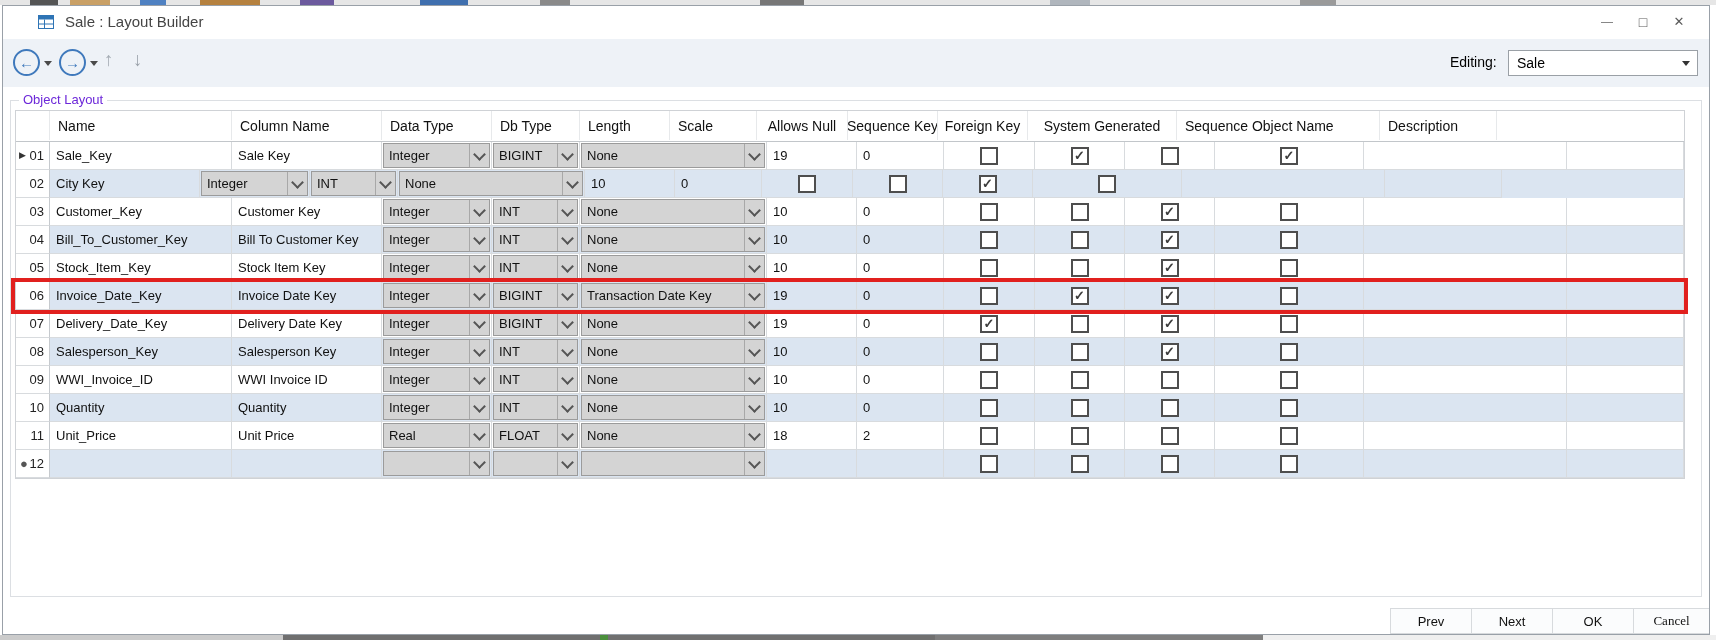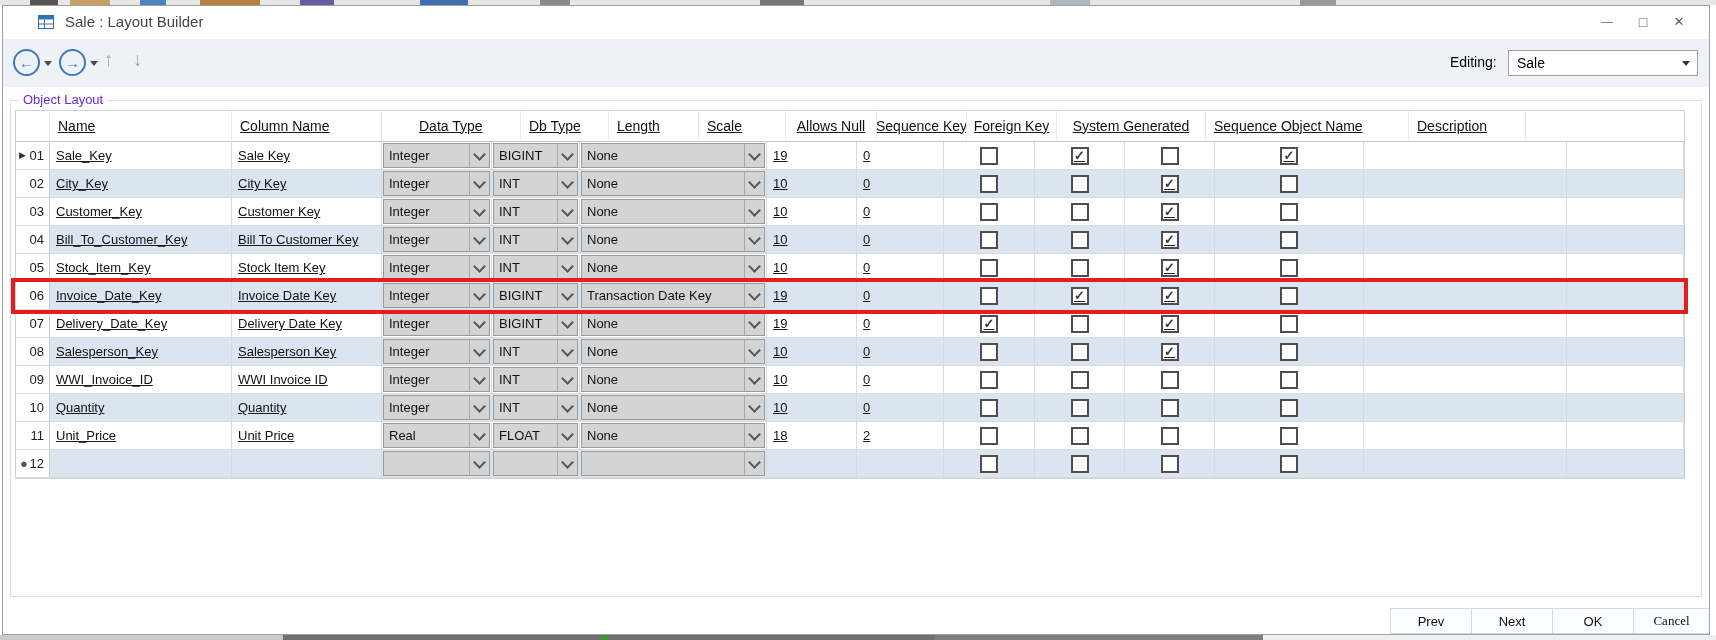--- a/index.html
+++ b/index.html
@@ -41,21 +41,21 @@
   .combo-value{position:absolute;left:8px;top:4px;font-size:14px;color:#000;}
   .combo-arrow{position:absolute;right:7px;top:10px;width:0;height:0;border-left:4px solid transparent;
                border-right:4px solid transparent;border-top:5px solid #333;}
 
   
   .groupbox{position:absolute;left:7px;top:94px;width:1692px;height:497px;
             border:1px solid #dcdfe3;box-sizing:border-box;background:#fff;}
   .group-label{position:absolute;left:8px;top:-9px;background:#fff;padding:0 4px;font-size:13px;color:#6d28d9;}
 
   
-  #grid{position:absolute;left:4px;top:9px;width:1670px;border:1px solid #cfd2d6;box-sizing:border-box;background:#fff;text-decoration:underline;}
+  #grid{position:absolute;left:4px;top:9px;width:1670px;border:1px solid #cfd2d6;box-sizing:border-box;background:#fff;}
   .hrow{display:flex;height:30px;background:#fff;border-bottom:1px solid #c2c6ca;}
   .hcell{box-sizing:border-box;height:29px;display:flex;align-items:center;padding-left:8px;
          font-size:14px;color:#111;border-right:1px solid #e7e9eb;white-space:nowrap;overflow:hidden;}
   .hcell.center{justify-content:center;padding-left:0;}
   .grow{display:flex;height:28px;background:#fff;}
   .grow.alt{background:var(--row-alt,#dbe5f1);}
   .cell{box-sizing:border-box;height:28px;border-right:1px solid #d8dbde;border-bottom:1px solid #d8dbde;
         display:flex;align-items:center;font-size:13px;color:#111;position:relative;white-space:nowrap;overflow:hidden;}
   .cell.text{padding-left:6px;}
   .cell.rowhdr{background:#fff;border-right:1px solid #c6cace;}
@@ -158,21 +158,21 @@
       <span class="group-label">Object Layout</span>
       <div id="grid">
           <div class="hrow">
             <div class="hcell" style="width: 34px;"></div>
             <div class="hcell" style="width: 182px;">
               <span>Name</span>
             </div>
             <div class="hcell" style="width: 150px;">
               <span>Column Name</span>
             </div>
-            <div class="hcell" style="width: 110px; margin-left: 29px;">
+            <div class="hcell" style="width: 110px;">
               <span>Data Type</span>
             </div>
             <div class="hcell" style="width: 88px;">
               <span>Db Type</span>
             </div>
             <div class="hcell" style="width: 90px;">
               <span>Length</span>
             </div>
             <div class="hcell" style="width: 87px;">
               <span>Scale</span>
@@ -245,21 +245,20 @@
                 <span class="check">✓</span>
               </div>
             </div>
             <div class="cell text" style="width: 203px;"></div>
             <div class="cell text" style="width: 117px;"></div>
           </div>
           <div class="grow alt">
             <div class="cell rowhdr" style="width: 34px;">
               <span class="rownum">02</span>
             </div>
-            <div class="cell text" style="width: 182px;">City_Key</div>
             <div class="cell text" style="width: 150px; text-align: right;">City Key</div>
             <div class="cell dd" style="width: 110px;">
               <div class="dropdown">
                 <span class="ddtext">Integer</span>
                 <span class="ddarrow">
                   <i class="chev"></i>
                 </span>
               </div>
             </div>
             <div class="cell dd" style="width: 88px;">

